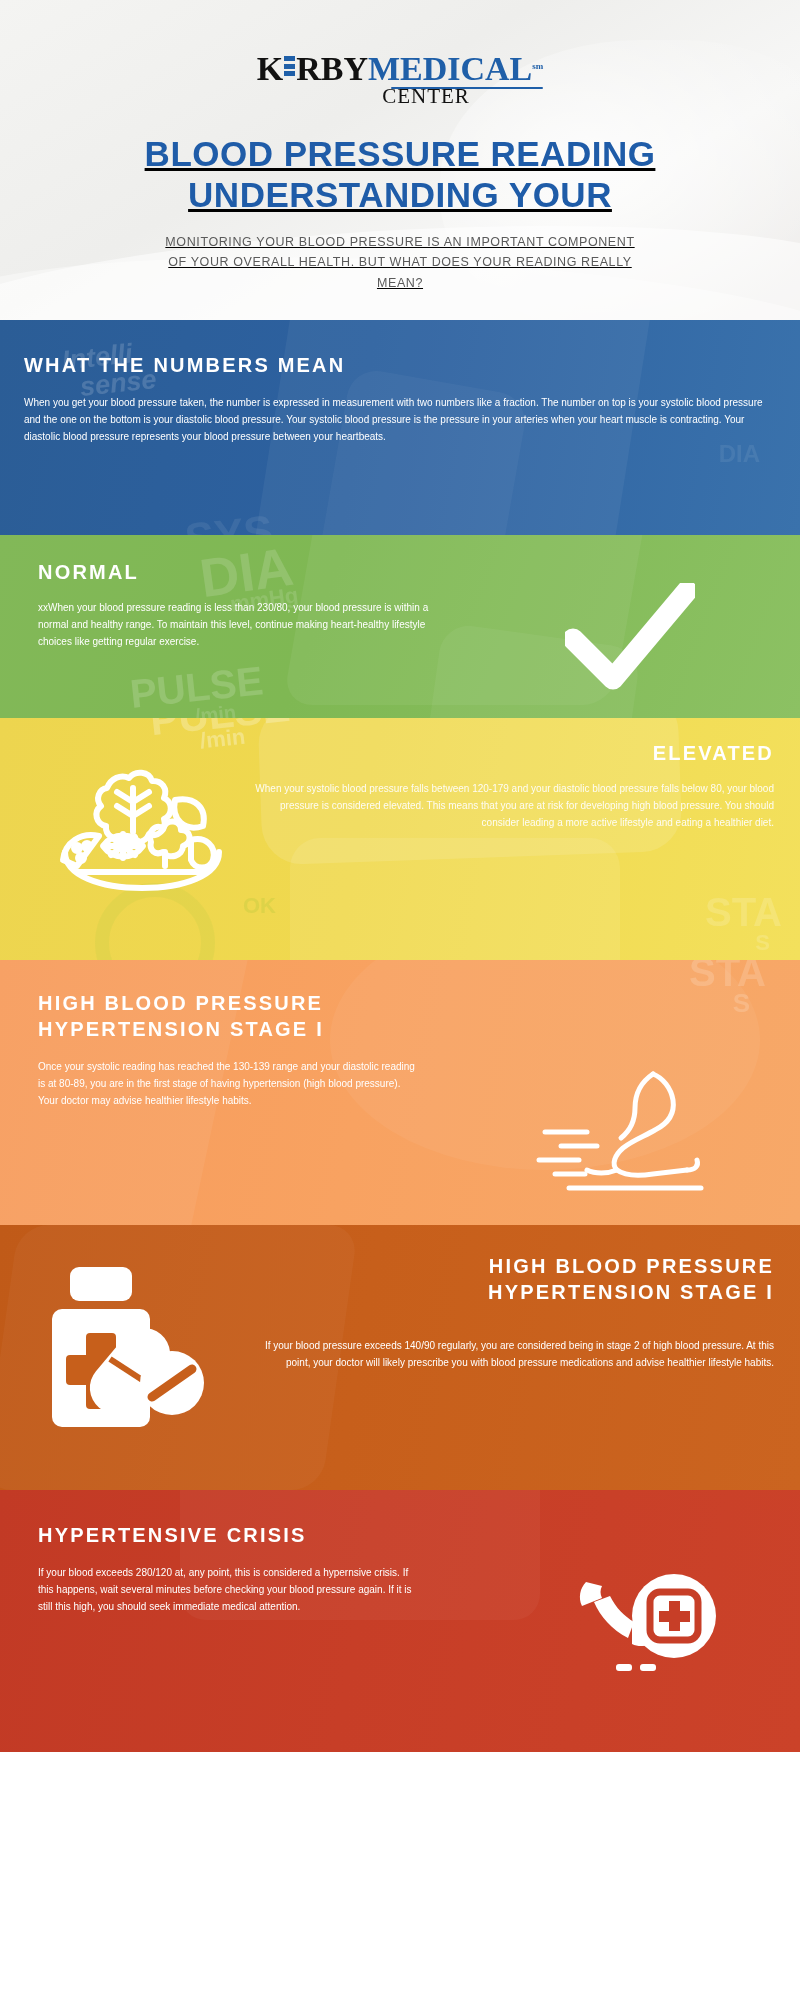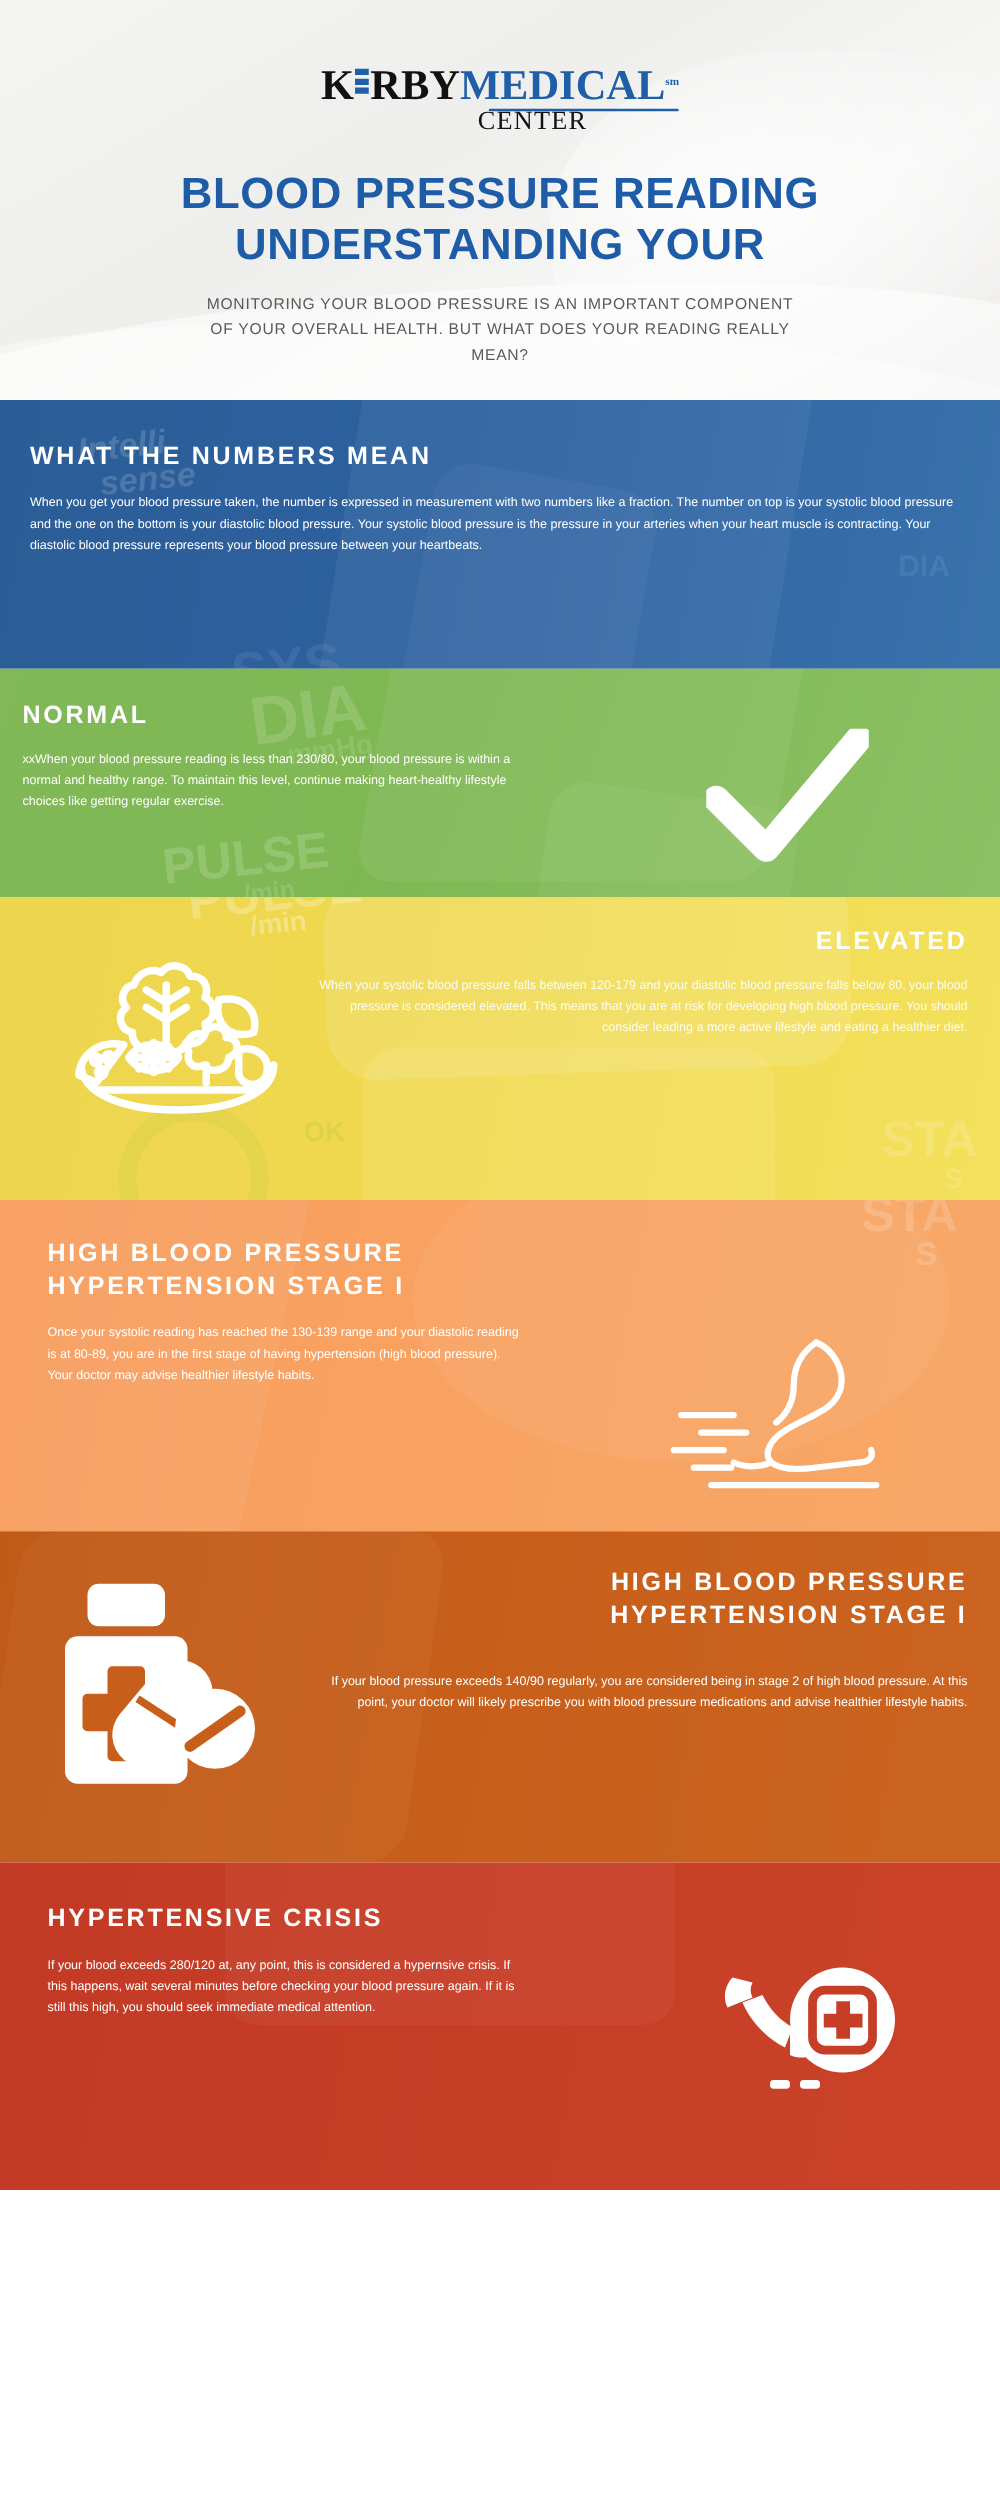--- a/index.html
+++ b/index.html
@@ -23,21 +23,21 @@
     background:rgba(255,255,255,0.55);
     border-radius:50%;
   }
   .hdr-swoosh.s1 { bottom:-60px; transform:rotate(-3deg); }
   .hdr-swoosh.s2 { bottom:-90px; transform:rotate(2.5deg); background:rgba(255,255,255,0.4); }
   .hdr-blob {
     position:absolute; right:-60px; top:40px; width:420px; height:300px;
     background:radial-gradient(ellipse at 35% 40%, rgba(255,255,255,0.75), rgba(255,255,255,0) 70%);
     border-radius:50% 45% 55% 50%;
   }
-  .hdr-inner { position:relative; z-index:3; text-align:center; padding-top:52px; }
+  .hdr-inner { position:relative; z-index:3; text-align:center; padding-top:52px;text-decoration:underline; }
 
   
   .logo { display:inline-block; line-height:1; }
   .logo-row1 {
     font-family:"Liberation Serif", serif;
     font-size:34px; font-weight:bold; letter-spacing:0px; white-space:nowrap;
   }
   .logo-k { color:#111111; }
   .logo-bars {
     display:inline-block; width:11px; vertical-align:4px; margin:0 1px;
@@ -98,21 +98,21 @@
   .s-blue .wm3 { left:185px; top:190px; font-size:44px; transform:rotate(-6deg); color:rgba(255,255,255,0.08); }
   .s-blue .wm5 { right:40px; top:120px; font-size:24px; color:rgba(255,255,255,0.08); }
   .s-blue .sh1 { left:270px; top:-40px; width:360px; height:330px; background:rgba(255,255,255,0.05); transform:skewX(-9deg); }
   .s-blue .sh2 { left:330px; top:60px; width:180px; height:240px; background:rgba(255,255,255,0.04); transform:rotate(10deg); }
 
   
   .s-green {
     height:183px;
     background:linear-gradient(110deg,#82b858 0%,#7fb853 40%,#8cc163 100%);
   }
-  .s-green .sect-inner { padding:24px 0 0 18px; text-align:left; width:430px; }
+  .s-green .sect-inner { padding:24px 0 0 38px; text-align:left; width:430px; }
   .s-green p { margin-top:14px; }
   .s-green .wm1 { left:200px; top:6px; font-size:54px; transform:rotate(-8deg); color:rgba(255,255,255,0.15); }
   .s-green .wm2 { left:230px; top:52px; font-size:22px; transform:rotate(-8deg); color:rgba(255,255,255,0.13); }
   .s-green .wm3 { left:130px; top:130px; font-size:40px; transform:rotate(-6deg); color:rgba(255,255,255,0.17); }
   .s-green .wm4 { left:195px; top:168px; font-size:20px; transform:rotate(-6deg); color:rgba(255,255,255,0.15); }
   .s-green .sh1 { left:300px; top:-30px; width:330px; height:200px; background:rgba(255,255,255,0.06); transform:skewX(-10deg); }
   .s-green .sh2 { left:430px; top:100px; width:200px; height:180px; background:rgba(255,255,255,0.05); transform:rotate(8deg); }
   .icon-check { position:absolute; right:105px; top:48px; z-index:5; }
 
   

